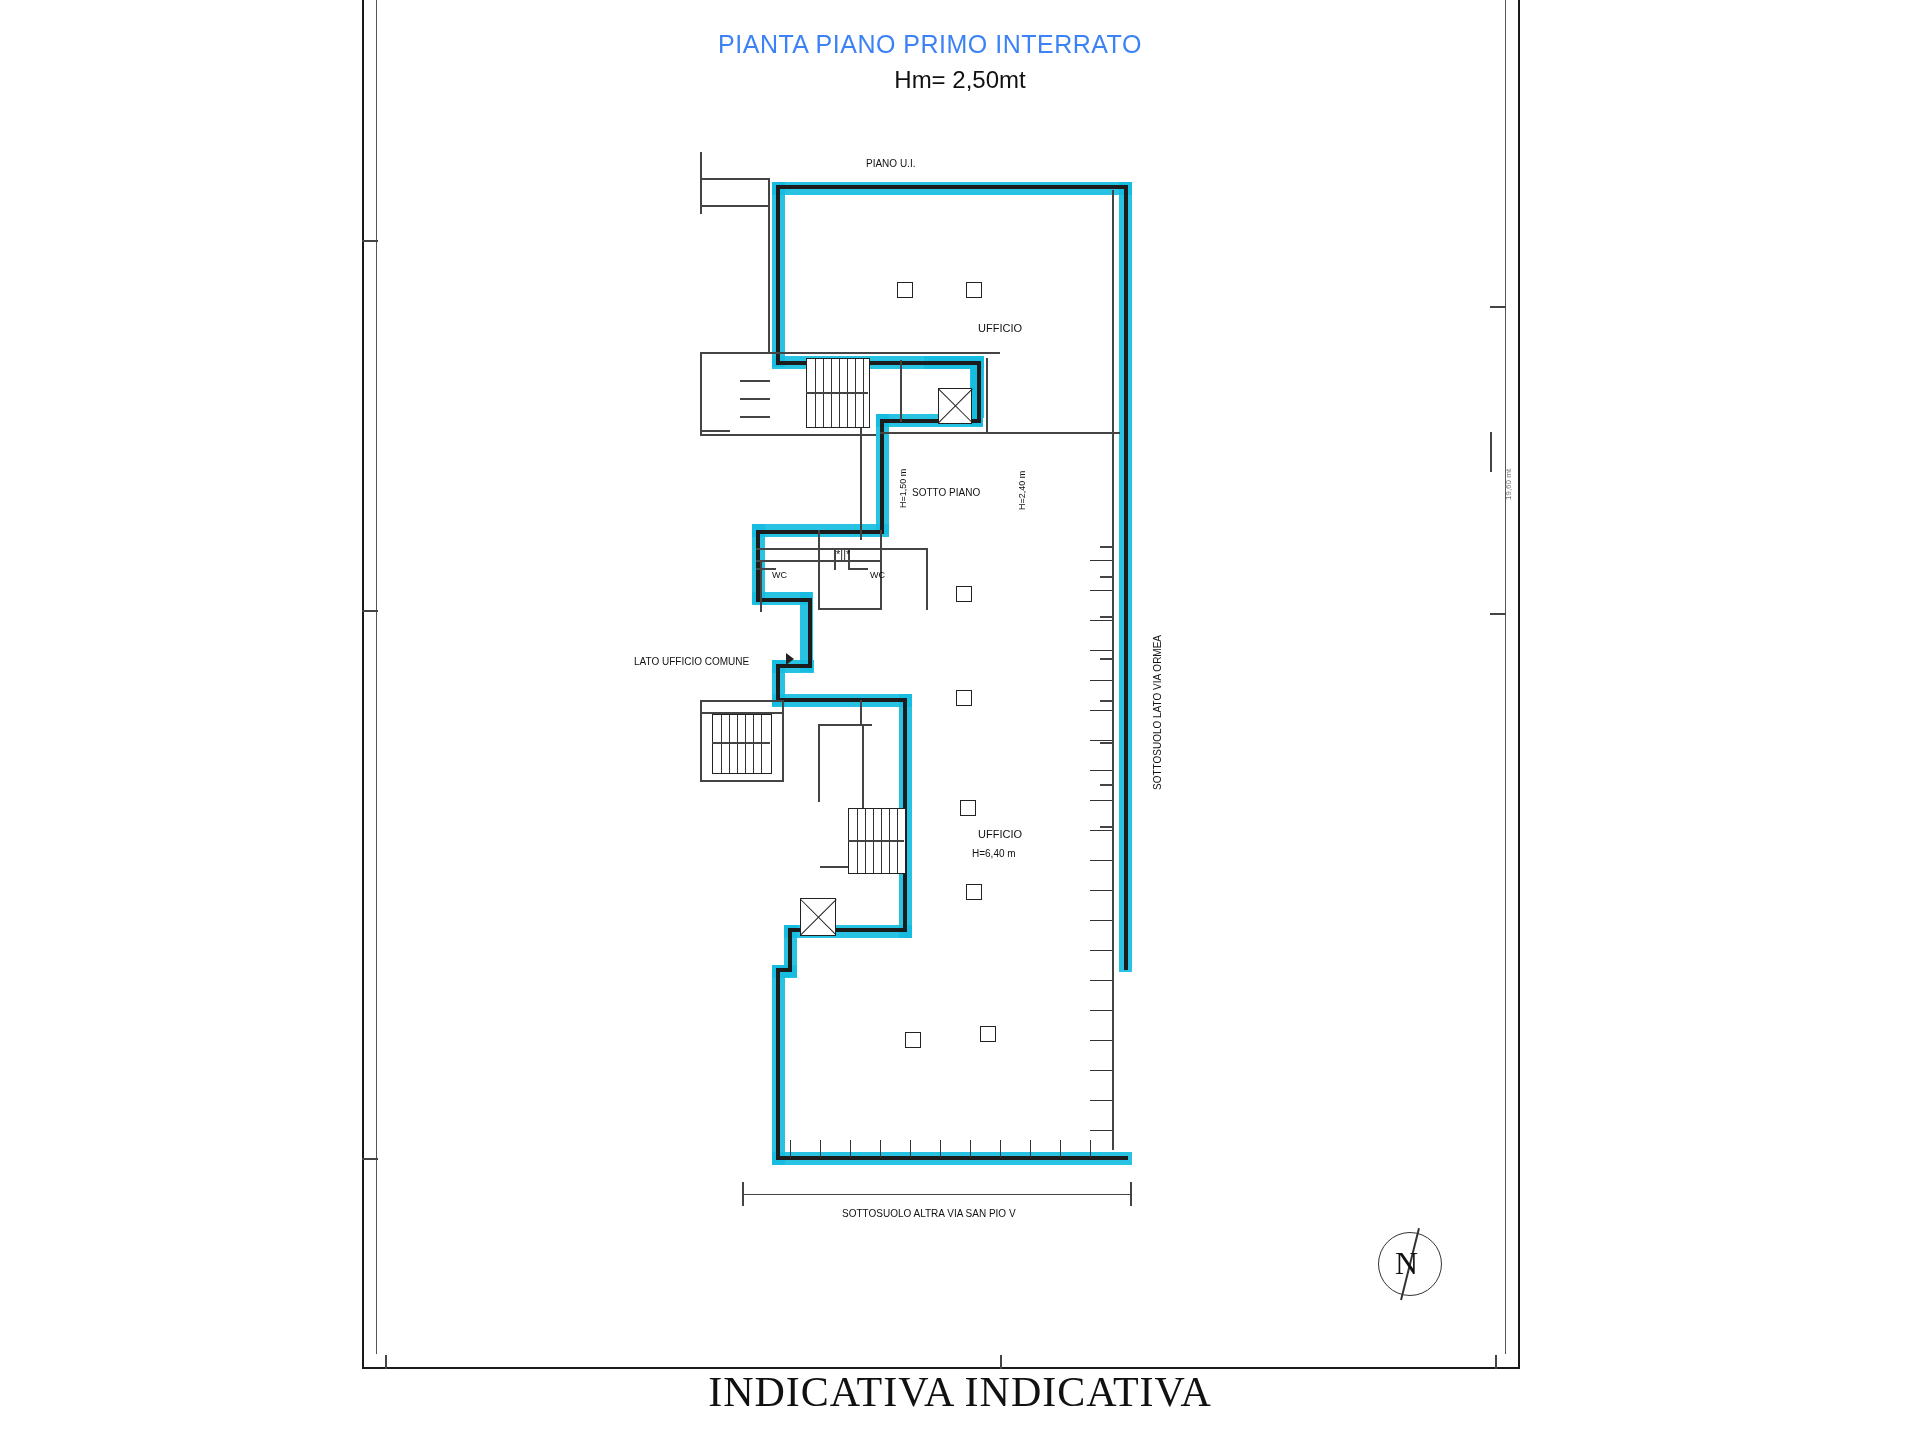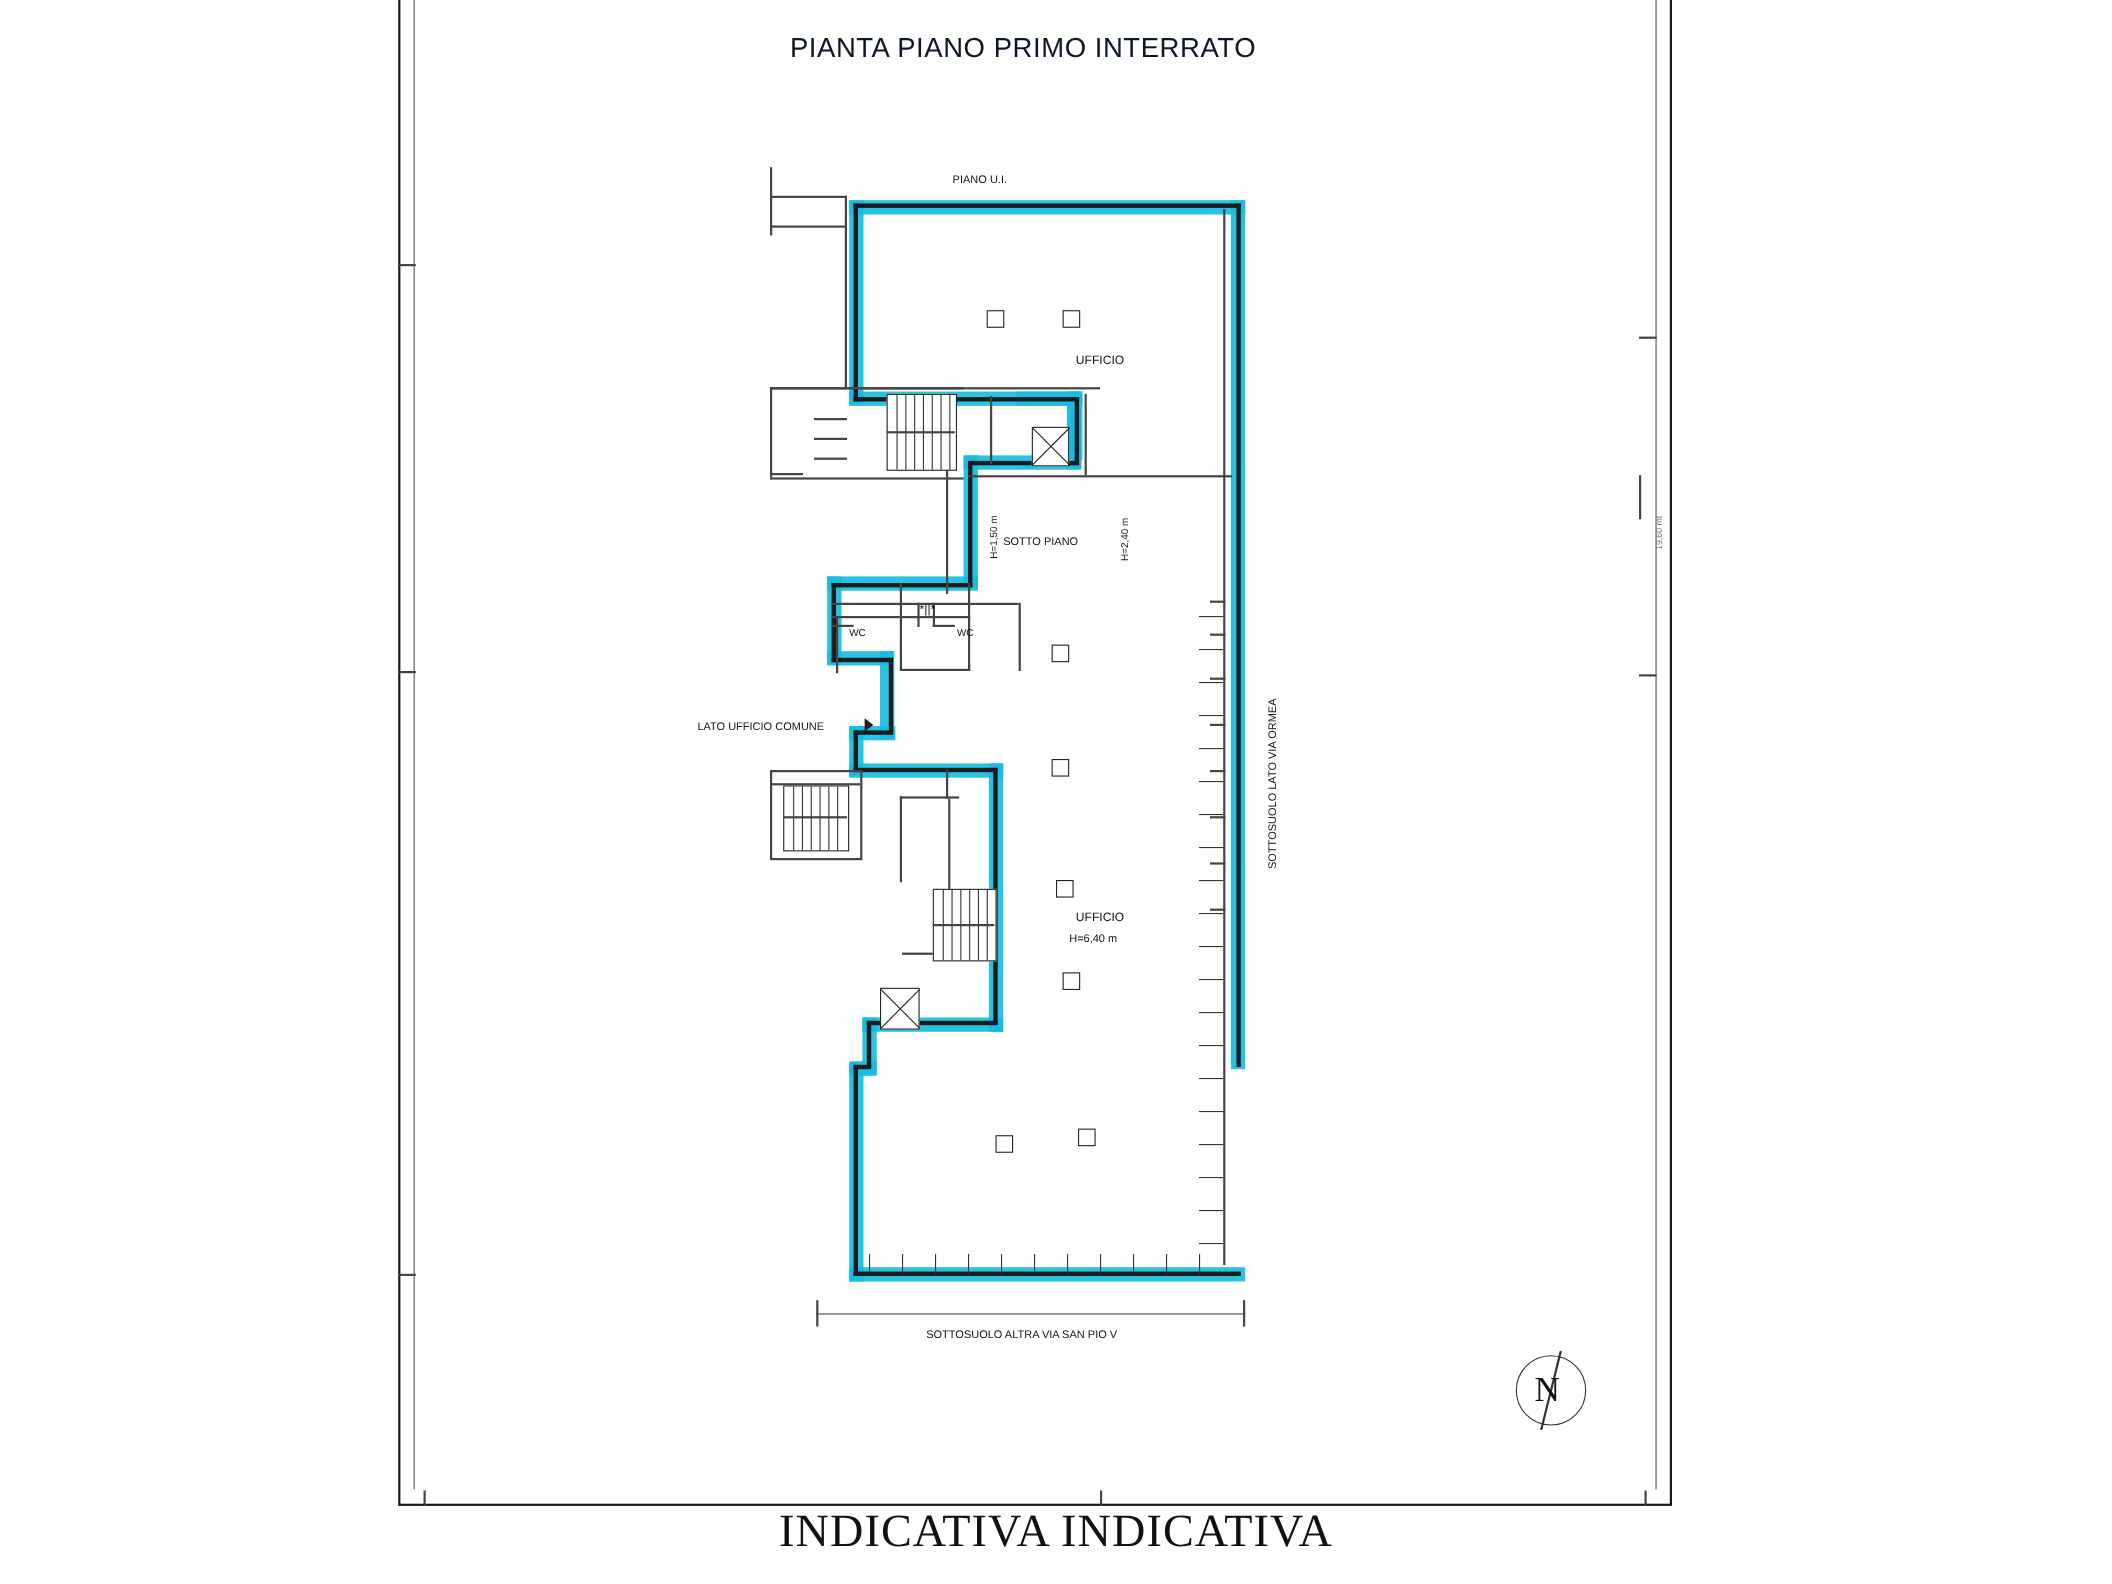--- a/index.html
+++ b/index.html
@@ -39,21 +39,21 @@
 
   
   .title-main {
     position: absolute;
     left: 0;
     top: 30px;
     width: 1860px;
     text-align: center;
     font-size: 25px;
     letter-spacing: 0.5px;
-    color: #0f172a;
+    color: #3b82f6;
   }
   .title-sub {
     position: absolute;
     left: 0;
     top: 66px;
     width: 1920px;
     text-align: center;
     font-size: 24px;
     color: #111;
   }
@@ -208,20 +208,21 @@
   <div class="tick" style="left:362px; top:1158px; width:16px; height:1.5px;"></div>
   <div class="tick" style="left:1490px; top:306px; width:16px; height:1.5px;"></div>
   <div class="tick" style="left:1490px; top:613px; width:16px; height:1.5px;"></div>
   <div class="tick" style="left:385px; top:1355px; width:1.5px; height:14px;"></div>
   <div class="tick" style="left:1000px; top:1355px; width:1.5px; height:14px;"></div>
   <div class="tick" style="left:1495px; top:1355px; width:1.5px; height:14px;"></div>
   <div class="tick" style="left:1490px; top:432px; width:1.5px; height:40px;"></div>
   <div class="lbl-v" style="left:1504px; top:500px; font-size:8px; color:#777;">19,60 mt</div>
 
   <div class="title-main">PIANTA PIANO PRIMO INTERRATO</div>
+  <div class="title-sub">Hm= 2,50mt</div>
   <div class="footer-title">INDICATIVA INDICATIVA</div>
 
   <div class="lbl" style="left:866px; top:158px;">PIANO U.I.</div>
   <div class="thinline" style="left:700px; top:152px; width:2px; height:62px;"></div>
   <div class="thinline" style="left:700px; top:178px; width:70px; height:2px;"></div>
   <div class="thinline" style="left:700px; top:205px; width:70px; height:2px;"></div>
   <div class="thinline" style="left:768px; top:178px; width:2px; height:175px;"></div>
 
   <div class="hl" style="left:772px; top:182px; width:360px; height:13px;"></div>
   <div class="hl" style="left:1119px; top:182px; width:13px; height:790px;"></div>

